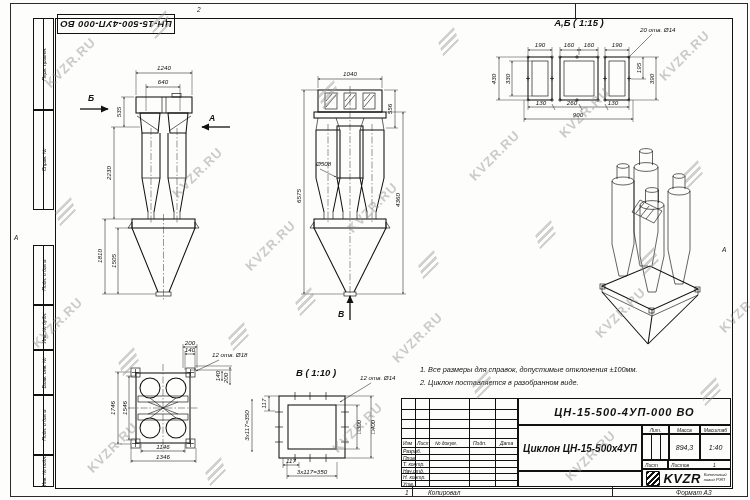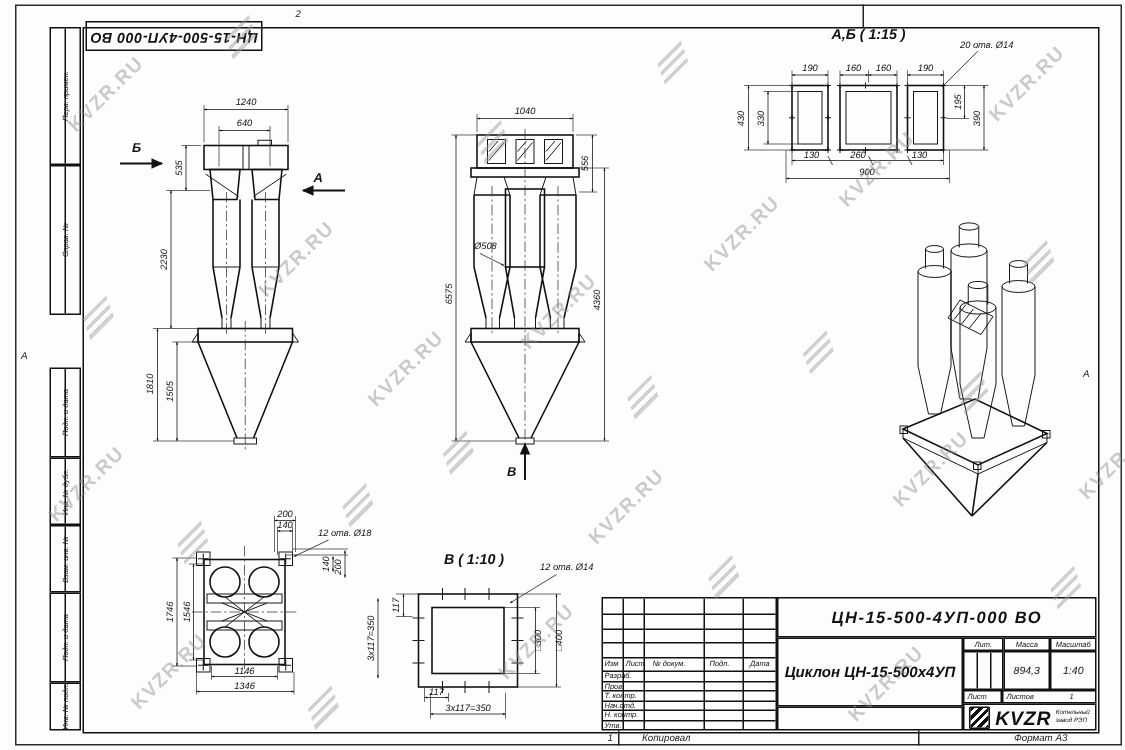--- a/index.html
+++ b/index.html
@@ -323,20 +323,24 @@
       <path class="obj" d="M602,286 L650,266 L698,289 L652,310 Z"></path>
       <path d="M602,286 V292 M698,289 V295 M652,310 V316 M602,292 L652,316 M698,295 L652,316"></path>
       <path class="obj" d="M602,292 L648,344 M698,295 L648,344 M652,316 L648,344"></path>
       <rect x="600" y="284" width="5" height="5"></rect>
         <rect x="695" y="287" width="5" height="5"></rect>
         <rect x="649" y="308" width="5" height="5"></rect>
       <path d="M619,276 L627,276 M640,266 L648,266 M675,284 L683,284 M648,292 L656,292"></path>
     </g>
   </svg>
 
+  <div class="notes">
+    <div>1. Все размеры для справок, допустимые отклонения ±100мм.</div>
+    <div>2. Циклон поставляется в разобранном виде.</div>
+  </div>
 
   <div>
 
     <div class="cell" style="left:401px;top:398px;width:117px;height:89px;">
       <div class="chg-line" style="left:13px;top:0;width:1px;height:89px;"></div>
       <div class="chg-line" style="left:27px;top:0;width:1px;height:89px;"></div>
       <div class="chg-line" style="left:67px;top:0;width:1px;height:89px;"></div>
       <div class="chg-line" style="left:93px;top:0;width:1px;height:89px;"></div>
       <div class="chg-line" style="left:0;top:10px;width:117px;height:1px;"></div>
       <div class="chg-line" style="left:0;top:20px;width:117px;height:1px;"></div>

